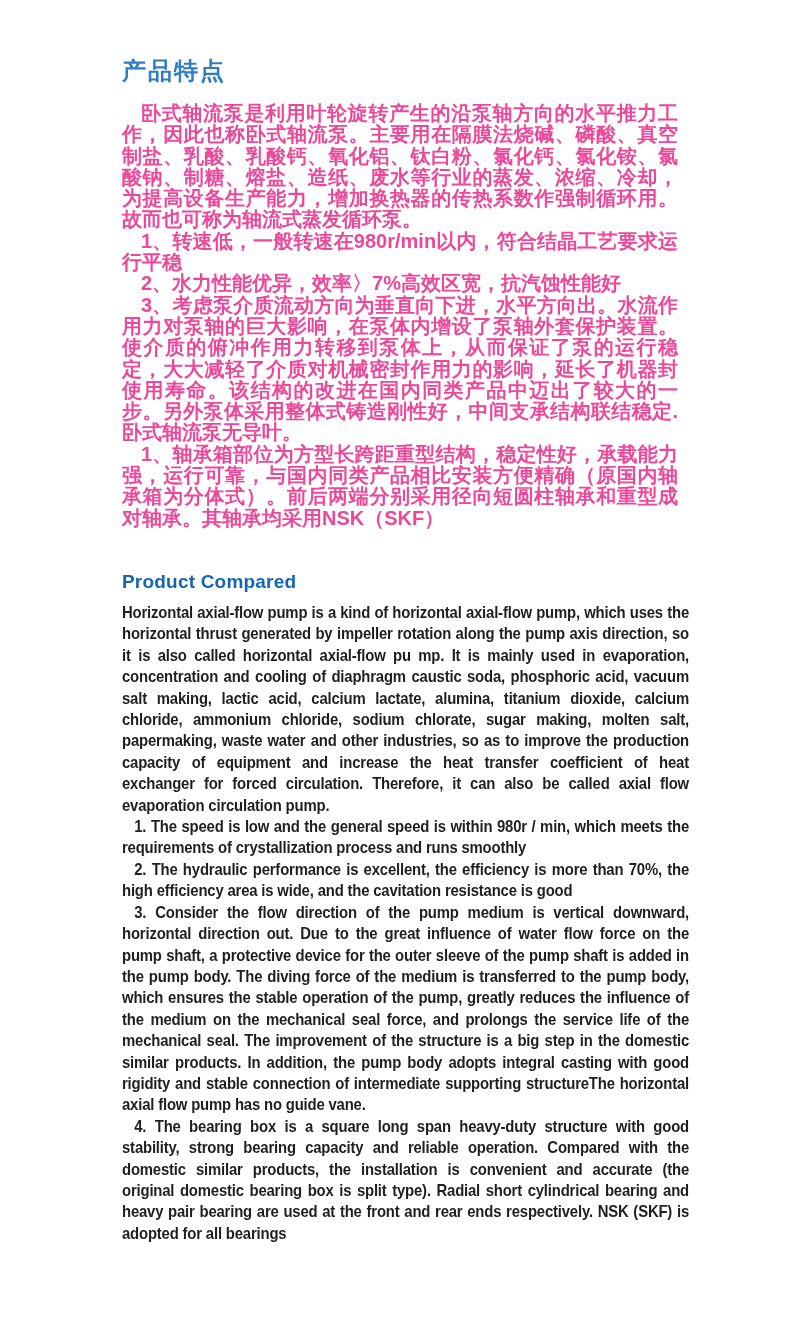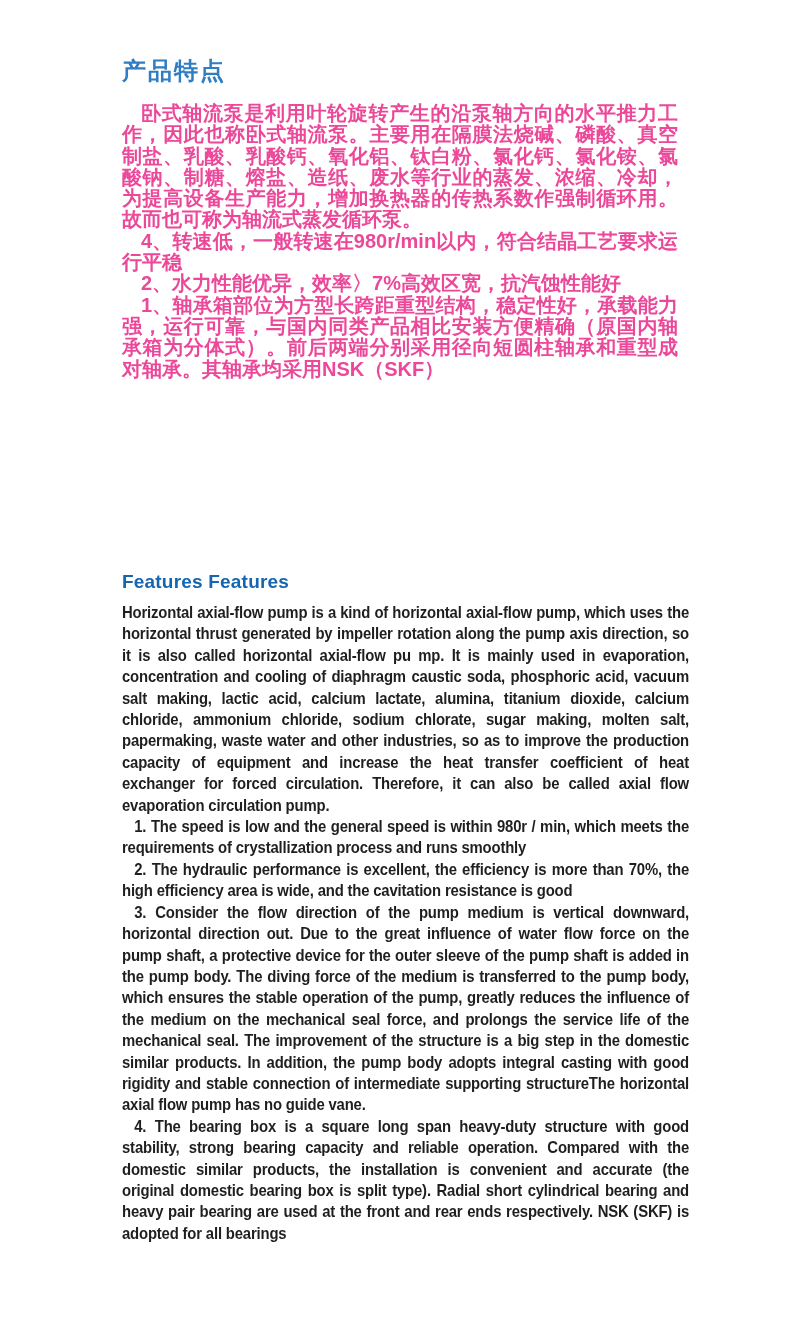--- a/index.html
+++ b/index.html
@@ -58,28 +58,29 @@
 </style>
 </head>
 <body>
 
 <div class="page">
 
   <section class="zh-section">
     <h2 class="zh-title" style="color: rgb(47, 125, 194);">产品特点</h2>
     <div class="zh-body">
         <p class="para indented">卧式轴流泵是利用叶轮旋转产生的沿泵轴方向的水平推力工作，因此也称卧式轴流泵。主要用在隔膜法烧碱、磷酸、真空制盐、乳酸、乳酸钙、氧化铝、钛白粉、氯化钙、氯化铵、氯酸钠、制糖、熔盐、造纸、废水等行业的蒸发、浓缩、冷却，为提高设备生产能力，增加换热器的传热系数作强制循环用。故而也可称为轴流式蒸发循环泵。</p>
-        <p class="para indented">4、转速低，一般转速在980r/min以内，符合结晶工艺要求运行平稳</p>
+        <p class="para indented">1、转速低，一般转速在980r/min以内，符合结晶工艺要求运行平稳</p>
         <p class="para indented">2、水力性能优异，效率〉7%高效区宽，抗汽蚀性能好</p>
+        <p class="para indented">3、考虑泵介质流动方向为垂直向下进，水平方向出。水流作用力对泵轴的巨大影响，在泵体内增设了泵轴外套保护装置。使介质的俯冲作用力转移到泵体上，从而保证了泵的运行稳定，大大减轻了介质对机械密封作用力的影响，延长了机器封使用寿命。该结构的改进在国内同类产品中迈出了较大的一步。另外泵体采用整体式铸造刚性好，中间支承结构联结稳定. 卧式轴流泵无导叶。</p>
         <p class="para indented">1、轴承箱部位为方型长跨距重型结构，稳定性好，承载能力强，运行可靠，与国内同类产品相比安装方便精确（原国内轴承箱为分体式）。前后两端分别采用径向短圆柱轴承和重型成对轴承。其轴承均采用NSK（SKF）</p>
       </div>
   </section>
 
   <section class="en-section">
-    <h2 class="en-title" style="color: rgb(21, 102, 176);">Features Features</h2>
+    <h2 class="en-title" style="color: rgb(21, 102, 176);">Product Compared</h2>
     <div class="en-body">
         <p class="para">Horizontal axial-flow pump is a kind of horizontal axial-flow pump, which uses the horizontal thrust generated by impeller rotation along the pump axis direction, so it is also called horizontal axial-flow pu mp. It is mainly used in evaporation, concentration and cooling of diaphragm caustic soda, phosphoric acid, vacuum salt making, lactic acid, calcium lactate, alumina, titanium dioxide, calcium chloride, ammonium chloride, sodium chlorate, sugar making, molten salt, papermaking, waste water and other industries, so as to improve the production capacity of equipment and increase the heat transfer coefficient of heat exchanger for forced circulation. Therefore, it can also be called axial flow evaporation circulation pump.</p>
         <p class="para indented">1. The speed is low and the general speed is within 980r / min, which meets the requirements of crystallization process and runs smoothly</p>
         <p class="para indented">2. The hydraulic performance is excellent, the efficiency is more than 70%, the high efficiency area is wide, and the cavitation resistance is good</p>
         <p class="para indented">3. Consider the flow direction of the pump medium is vertical downward, horizontal direction out. Due to the great influence of water flow force on the pump shaft, a protective device for the outer sleeve of the pump shaft is added in the pump body. The diving force of the medium is transferred to the pump body, which ensures the stable operation of the pump, greatly reduces the influence of the medium on the mechanical seal force, and prolongs the service life of the mechanical seal. The improvement of the structure is a big step in the domestic similar products. In addition, the pump body adopts integral casting with good rigidity and stable connection of intermediate supporting structureThe horizontal axial flow pump has no guide vane.</p>
         <p class="para indented">4. The bearing box is a square long span heavy-duty structure with good stability, strong bearing capacity and reliable operation. Compared with the domestic similar products, the installation is convenient and accurate (the original domestic bearing box is split type). Radial short cylindrical bearing and heavy pair bearing are used at the front and rear ends respectively. NSK (SKF) is adopted for all bearings</p>
       </div>
   </section>
 
 </div>

